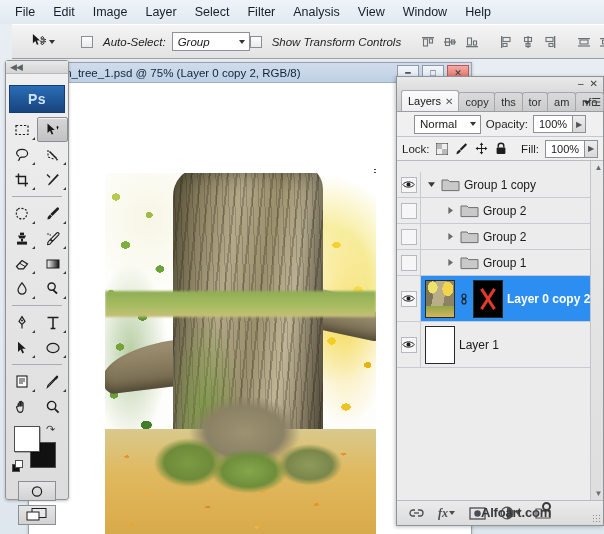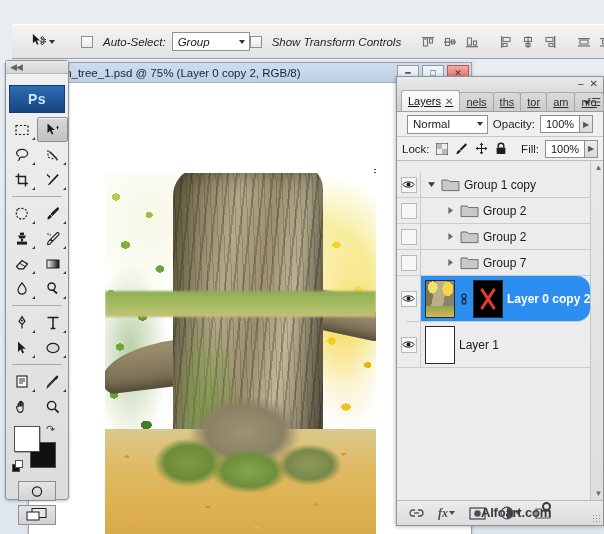--- a/index.html
+++ b/index.html
@@ -293,35 +293,35 @@
     background: linear-gradient(#dcdcdc, #cfcfcf);
     border-bottom: 1px solid #9a9ea2; padding-left: 4px;
     position: relative;
   }
   .lp-tab {
     height: 19px; padding: 0 6px; display: flex; align-items: center; gap: 4px;
     font-size: 11px; color: #2b2f33;
     background: linear-gradient(#dadada, #cbcbcb);
     border: 1px solid #a4a8ac; border-bottom: none;
     border-radius: 3px 3px 0 0; margin-right: -1px;
-    white-space: nowrap; overflow: hidden; text-decoration: underline;
+    white-space: nowrap; overflow: hidden;
   }
   .lp-tab.active {
     background: linear-gradient(#fbfbfb, #efefef);
     color: #111; height: 21px; z-index: 2;
   }
   .lp-tab .x { font-size: 10px; color: #55595d; }
   .lp-menu {
     position: absolute; right: 3px; bottom: 2px;
     font-size: 11px; color: #3a3e42; letter-spacing: -1px;
     display: flex; align-items: center; gap: 1px;
   }
   .lp-row1 {
     height: 25px; display: flex; align-items: center; gap: 5px;
-    padding: 0 10px; border-bottom: 1px solid #c3c7cb;
+    padding: 0 17px; border-bottom: 1px solid #c3c7cb;
   }
   .blend-select {
     width: 102px; height: 19px; background: #fff; border: 1px solid #8d9195;
     display: flex; align-items: center; justify-content: space-between;
     padding: 0 4px 0 5px; font-size: 11.5px;
   }
   .lp-lbl { font-size: 11.5px; color: #1f1f1f; white-space: nowrap; }
   .numfield {
     width: 40px; height: 18px; border: 1px solid #8d9195; background: #fff;
     font-size: 11px; display: flex; align-items: center; justify-content: center;
@@ -341,21 +341,21 @@
   .lp-list {
     flex: 1; position: relative; overflow: hidden;
     background: #ececec; display: flex;
   }
   .rows { flex: 1; display: flex; flex-direction: column; margin-top: 11px; }
   .lrow {
     height: 26px; display: flex; align-items: center;
     border-bottom: 1px solid #c8ccd0; background: #ececec;
   }
   .lrow.tall { height: 46px; }
-  .lrow.sel { background: #2b8ef0; color: #ffffff; border-radius: 13px; }
+  .lrow.sel { background: #2b8ef0; color: #ffffff; }
   .eyecol {
     width: 24px; height: 100%; display: flex; align-items: center;
     justify-content: center; border-right: 1px solid #c8ccd0; flex: none;
     background: #ececec;
   }
   .eyebox {
     width: 16px; height: 16px; border: 1px solid #b6babe; background: #f6f6f6;
     display: flex; align-items: center; justify-content: center;
   }
   .eyebox.empty { background: #f6f6f6; }
@@ -423,20 +423,32 @@
   .dots-vert {
     position: absolute; left: 345px; top: 86px; width: 2px; height: 20px;
     background-image: repeating-linear-gradient(to bottom, #4a4a4a 0 1px, transparent 1px 3px);
   }
 </style>
 </head>
 <body>
 
 <div id="app">
 
+  <div id="menubar">
+    <div class="mi">File</div>
+    <div class="mi">Edit</div>
+    <div class="mi">Image</div>
+    <div class="mi">Layer</div>
+    <div class="mi">Select</div>
+    <div class="mi">Filter</div>
+    <div class="mi">Analysis</div>
+    <div class="mi">View</div>
+    <div class="mi">Window</div>
+    <div class="mi">Help</div>
+  </div>
 
   <div id="optionsbar">
     <div class="ob-grip"></div>
 
     <div class="tool-current">
       <span class="glyph">
         <svg width="15" height="15" viewBox="0 0 16 16">
           <path d="M2 1 L2 11 L4.6 8.6 L6.3 12.6 L8 11.9 L6.3 8.1 L9.6 8.1 Z" fill="#1a1a1a"></path>
           <path d="M11.5 7.5 l0 -2 l-1.2 0 l1.8 -2 l1.8 2 l-1.2 0 l0 2 l2 0 l0 -1.2 l2 1.8 l-2 1.8 l0 -1.2 l-2 0 l0 2 l1.2 0 l-1.8 2 l-1.8 -2 l1.2 0 l0 -2 l-2 0" fill="none" stroke="#1a1a1a" stroke-width="0.9"></path>
         </svg>
@@ -795,21 +807,21 @@
       <span>–</span>
       <span>✕</span>
     </div>
 
     <div class="lp-tabs">
       <div class="lp-tab active">
         <span>Layers</span>
         <span class="x">✕</span>
       </div>
       <div class="lp-tab">
-        <span>nels</span>
+        <span>copy</span>
       </div>
       <div class="lp-tab">
         <span>ths</span>
       </div>
       <div class="lp-tab">
         <span>tor</span>
       </div>
       <div class="lp-tab">
         <span>am</span>
       </div>
@@ -944,21 +956,21 @@
             <span class="twisty">
               <svg width="9" height="9" viewBox="0 0 9 9">
                   <path d="M2.4 1 L7 4.5 L2.4 8 Z" fill="#6a6a6a"></path>
                 </svg>
             </span>
             <span class="folder">
               <svg width="19" height="15" viewBox="0 0 19 15">
                   <path d="M1 3 L7 3 L8.6 4.6 L18 4.6 L18 13.6 L1 13.6 Z" fill="#c9c9c9" stroke="#6e6e6e" stroke-width="1"></path>
                 </svg>
             </span>
-            <span class="lname">Group 7</span>
+            <span class="lname">Group 1</span>
           </div>
         </div>
 
         <div class="lrow tall sel">
           <div class="eyecol">
             <span class="eyebox">
               <svg width="13" height="9" viewBox="0 0 13 9">
                   <path d="M.8 4.5 C3 1 10 1 12.2 4.5 C10 8 3 8 .8 4.5 Z" fill="none" stroke="#1e1e1e" stroke-width="1"></path>
                   <circle cx="6.5" cy="4.5" r="2" fill="#1e1e1e"></circle>
                 </svg>

